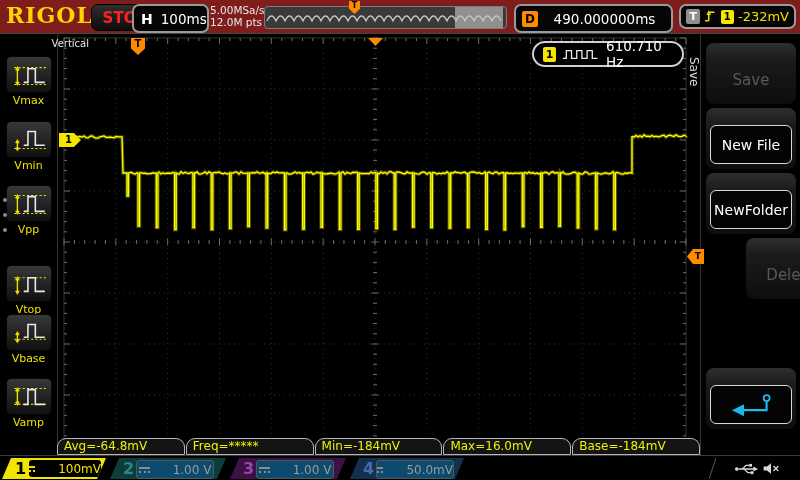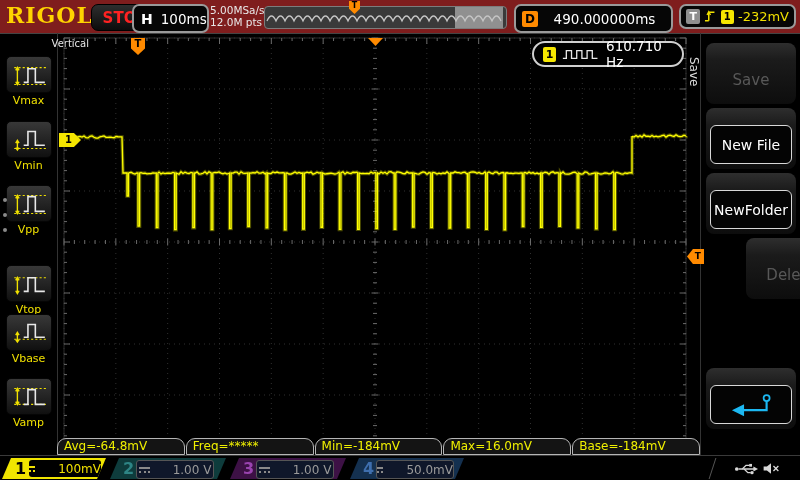--- a/index.html
+++ b/index.html
@@ -82,21 +82,21 @@
   .hatch{background-image:repeating-linear-gradient(135deg,rgba(0,0,0,.55) 0 2px,rgba(0,0,0,0) 2px 5px);}
   #ch1{left:2px;width:104px;background:#f0e500;}
   #ch1 .chnum{color:#000;}
   #ch1 .chval{left:27px;width:72px;background:#000;color:#f0e000;}
   #ch2{left:110px;width:116px;background:#0e3c3c;}
   #ch2 .chnum{color:#2e8585;}
   #ch3{left:230px;width:116px;background:#3d1145;}
   #ch3 .chnum{color:#9a44b0;}
   #ch4{left:350px;width:114px;background:#14304f;}
   #ch4 .chnum{color:#3f6fae;}
-  .dimval{left:26px;width:76px;background:#0f172a;border:1px solid #555;color:#9a9a9a;}
+  .dimval{left:26px;width:76px;background:#0c4a6e;border:1px solid #555;color:#9a9a9a;}
   #chan-sep{left:712px;top:2px;height:21px;border-left:1px solid #555;transform:skewX(-18deg);}
 
   .coupling{display:inline-block;width:11px;height:8px;position:relative;}
   .coupling::before{content:"";position:absolute;left:0;right:0;top:1px;border-top:2px solid currentColor;}
   .coupling::after{content:"";position:absolute;left:0;right:0;top:5px;border-top:2px dotted currentColor;}
 </style>
 </head>
 <body>
 
 <div id="topbar" class="abs">

